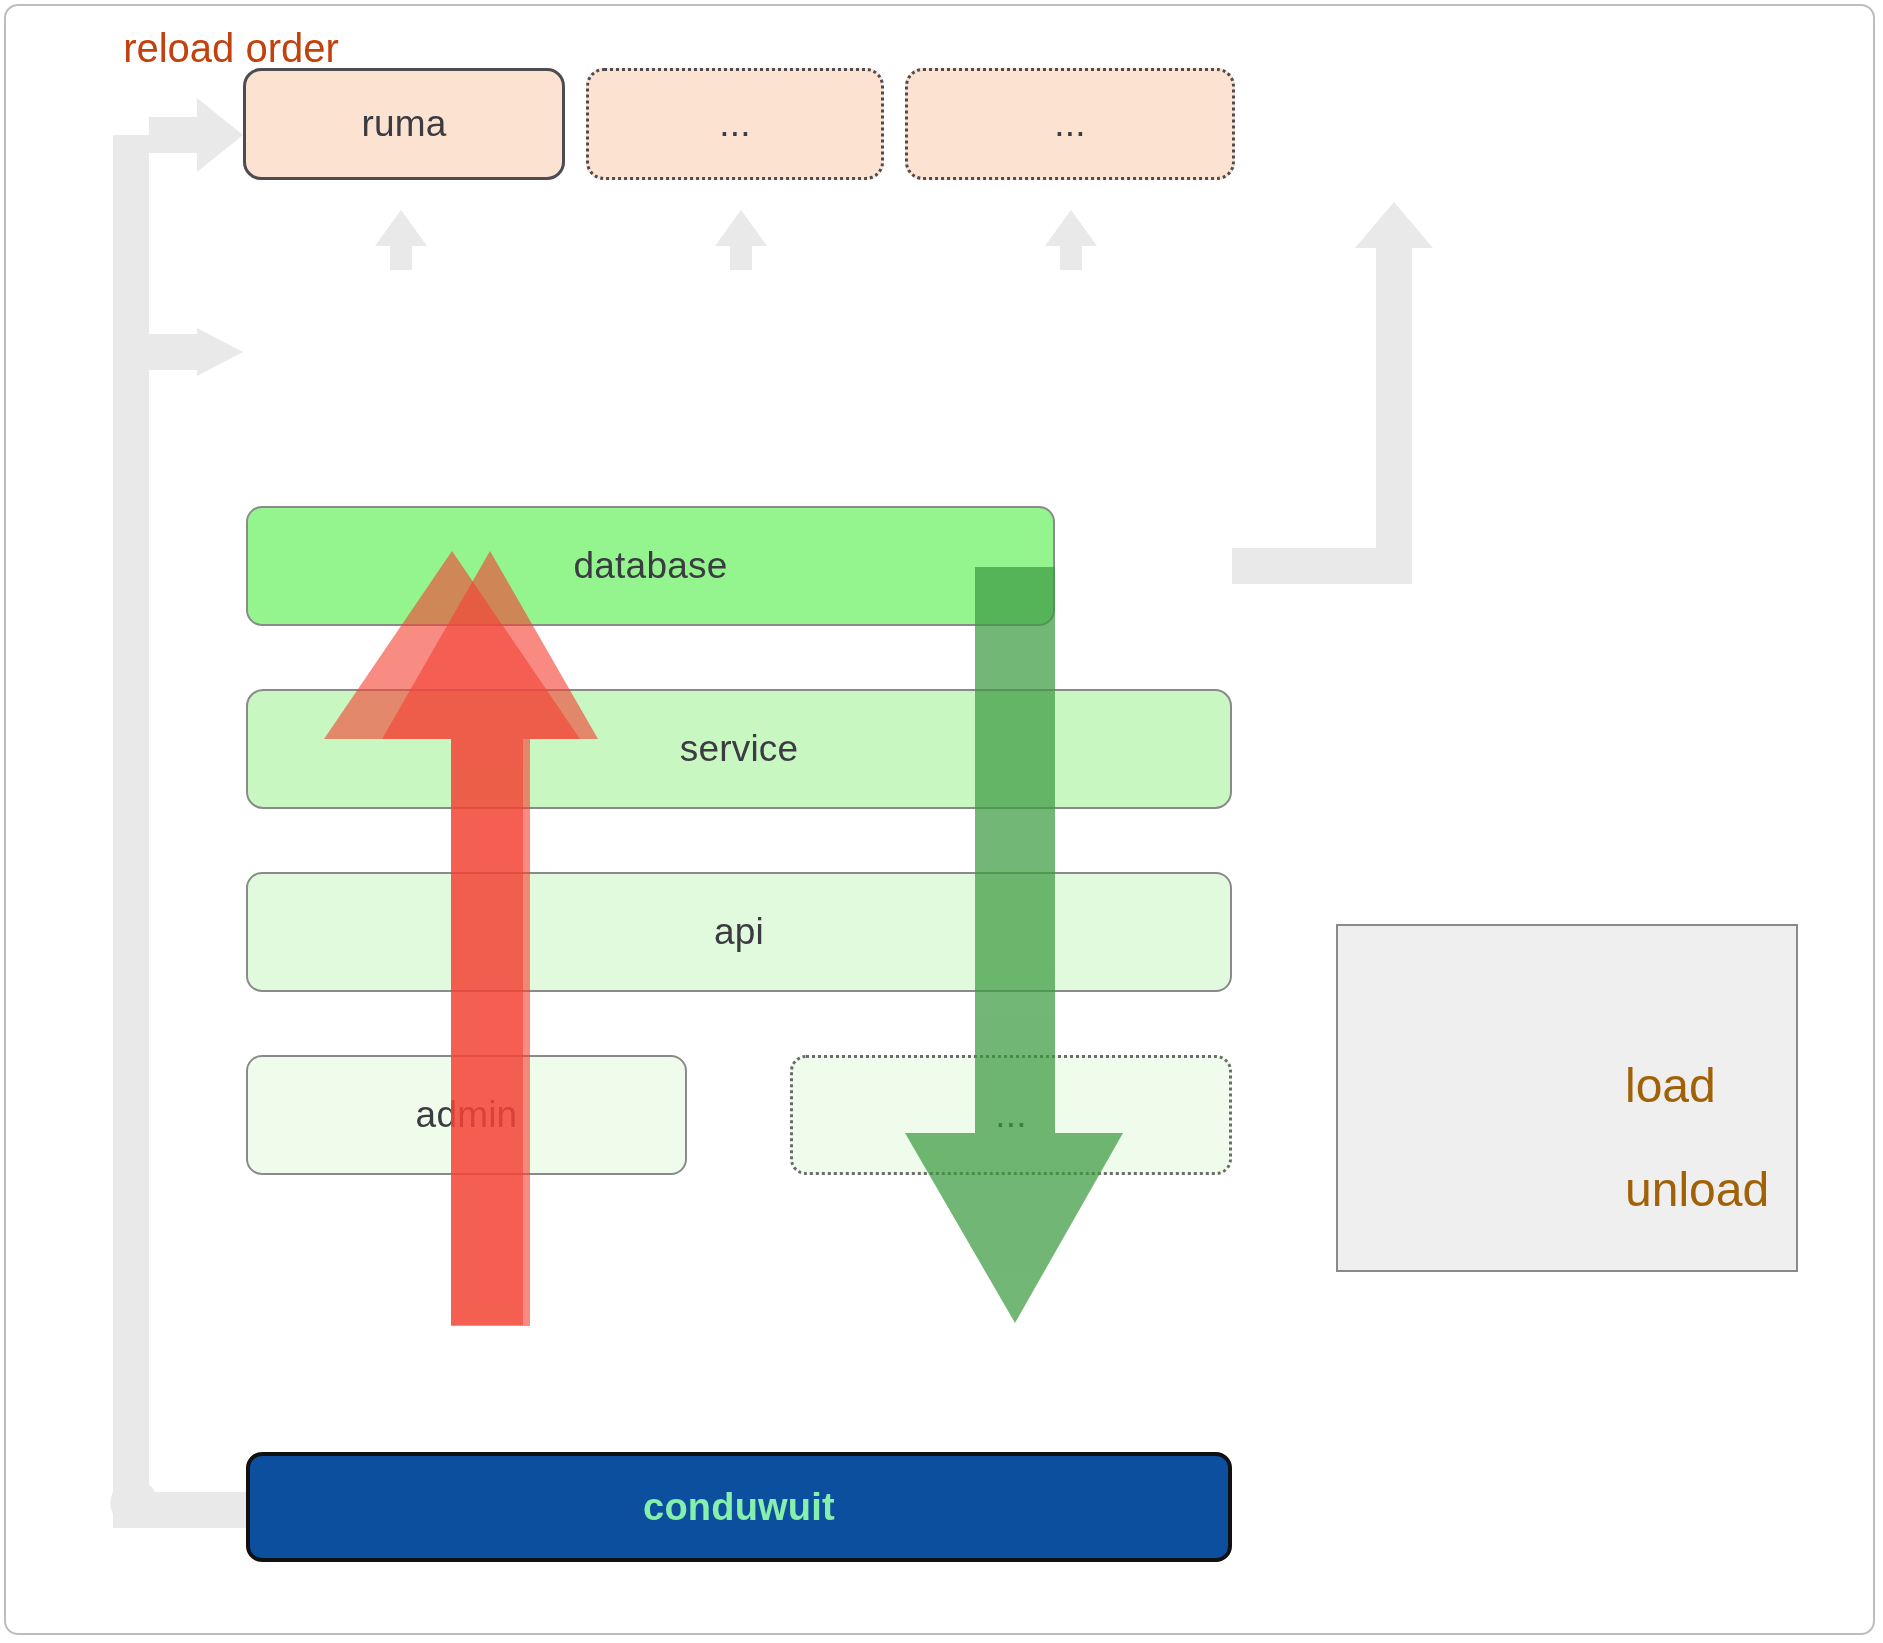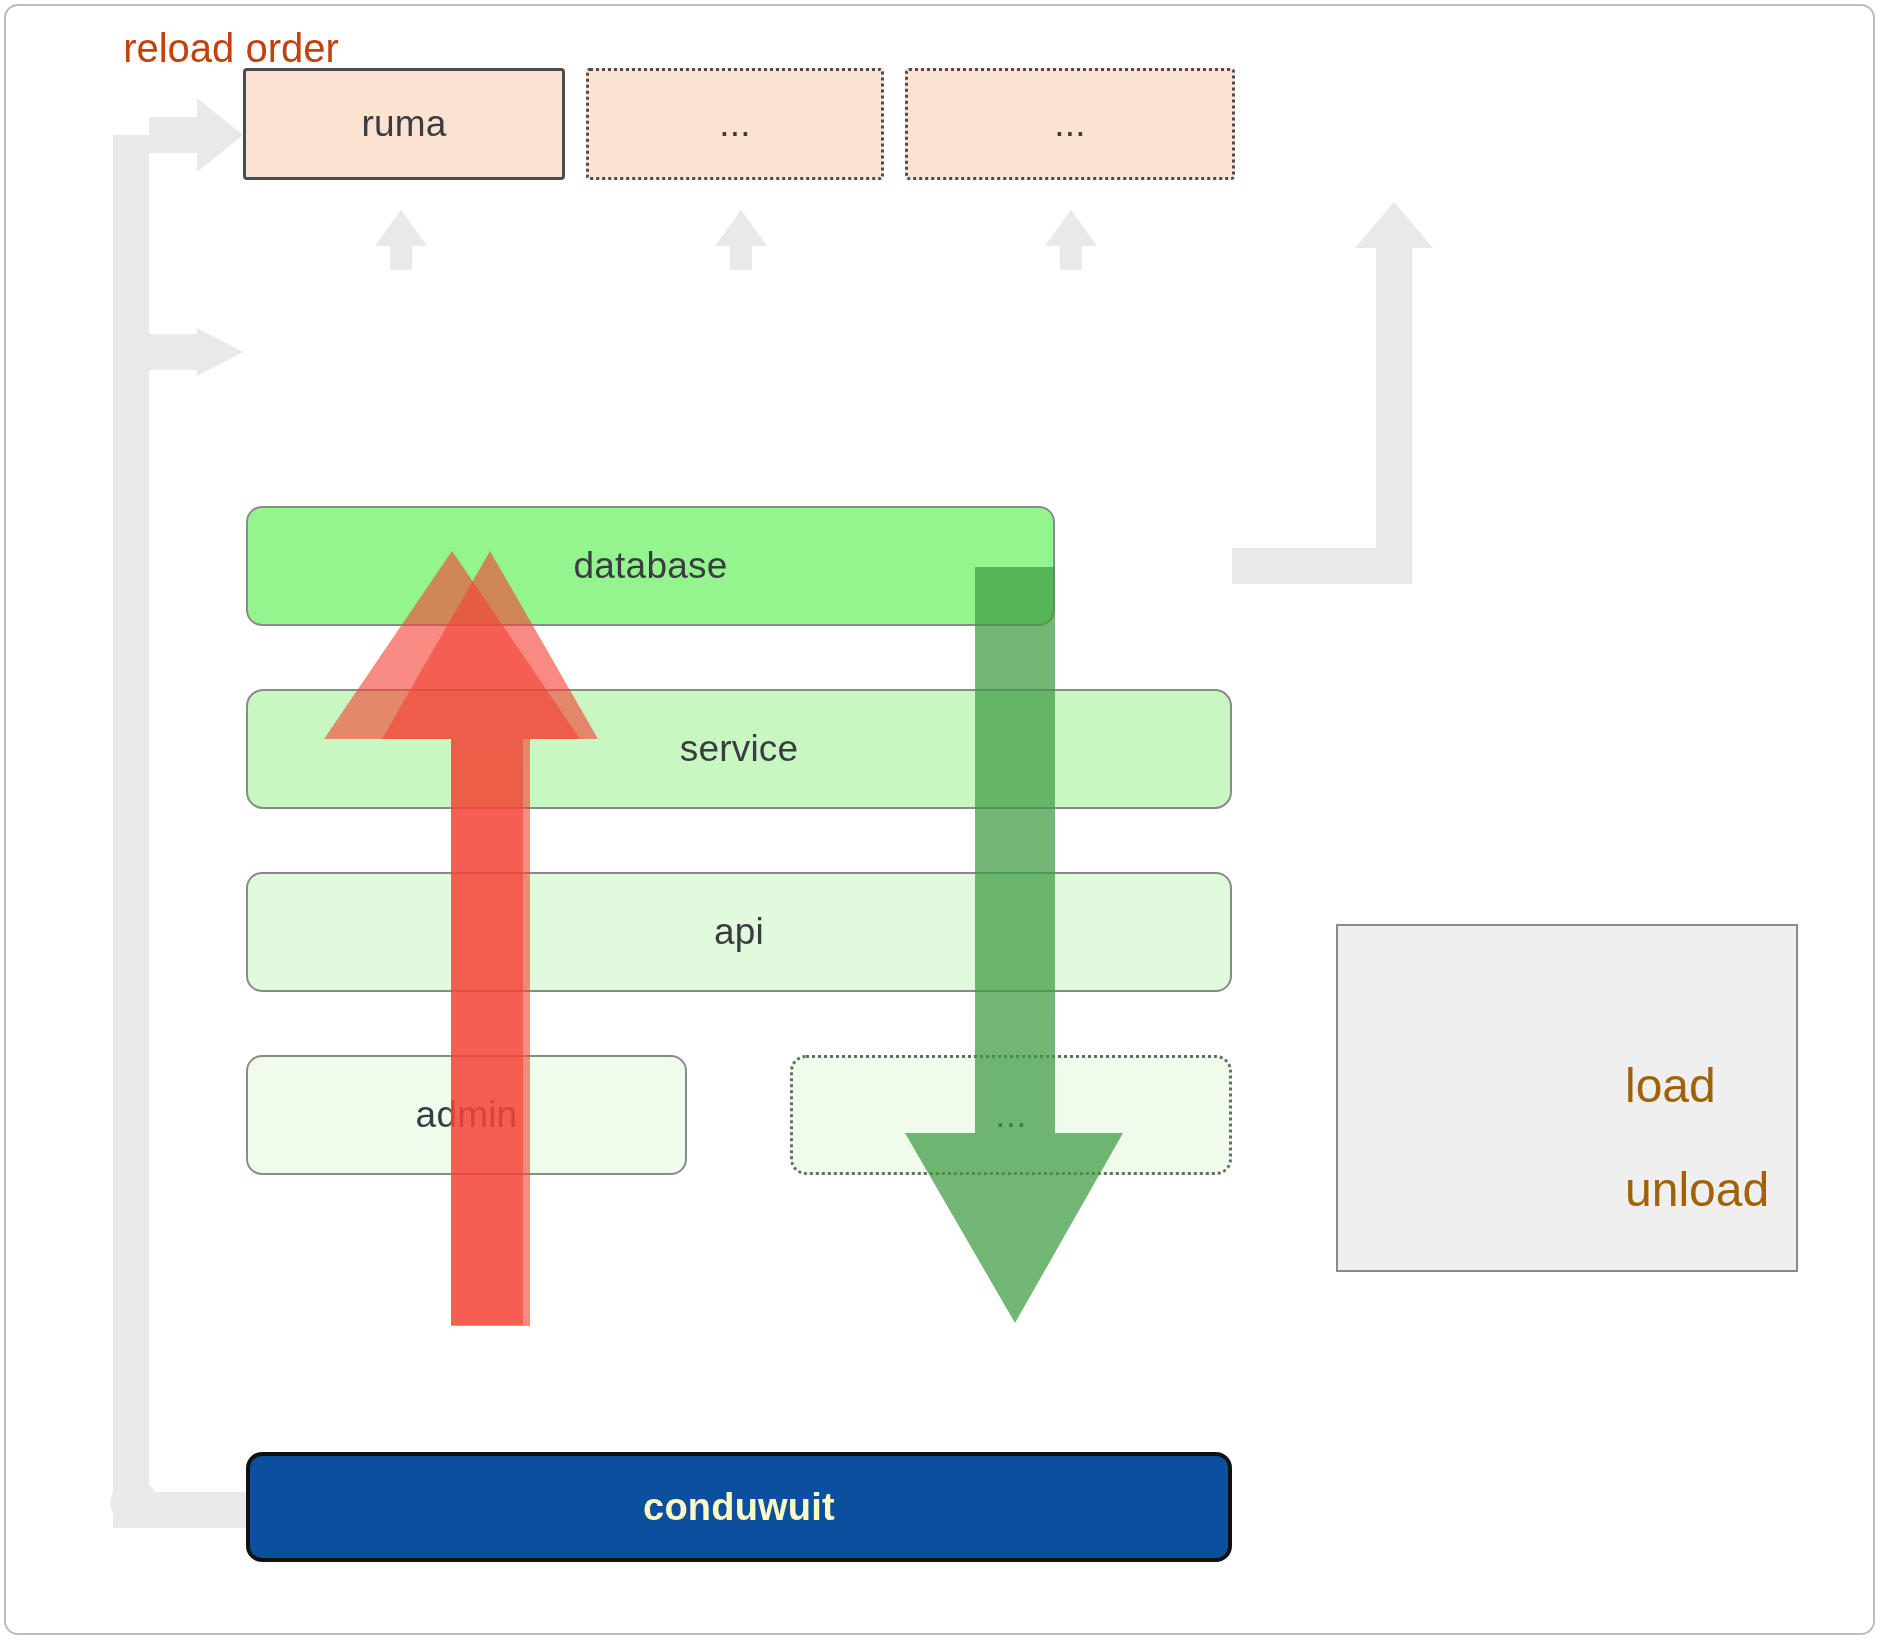--- a/index.html
+++ b/index.html
@@ -39,21 +39,21 @@
     border-radius: 14px;
     color: #3b3b42;
     font-size: 37px;
     letter-spacing: 0.2px;
   }
 
   
   .dep {
     background: #fce2d1;
     border: 3px solid #4c4c52;
-    border-radius: 4px;
+    border-radius: 18px;
     height: 112px;
     top: 68px;
   }
   .dep.dotted {
     border-style: dotted;
     border-width: 3px;
   }
 
   
   .layer {
@@ -167,21 +167,21 @@
 
   <div class="node layer" style="left:246px; top:872px; width:986px; height:120px; background:#e1fadd;">
     <span>api</span>
   </div>
 
   <div class="node layer" style="left:790px; top:1055px; width:442px; height:120px; background:#effcec; border-style:dotted; border-width:3px; border-color:#6b6b6b;">
     <span>...</span>
   </div>
 
 
-  <div class="node" style="left:246px; top:1452px; width:986px; height:110px; background:#0b4f9e; border:4px solid #111111; border-radius:16px; color:#fef9c3; font-weight:bold; font-size:38px;">
+  <div class="node" style="left:246px; top:1452px; width:986px; height:110px; background:#0b4f9e; border:4px solid #111111; border-radius:16px; color:#86efac; font-weight:bold; font-size:38px;">
     <span>conduwuit</span>
   </div>
 
   <svg class="overlay above" viewBox="0 0 1883 1643">
 
     <g opacity="0.62">
       <polygon points="452,551 580,739 523,739 523,1325 451,1325 451,739 324,739" fill="#f44336"></polygon>
     </g>
 
     <g opacity="0.62">

